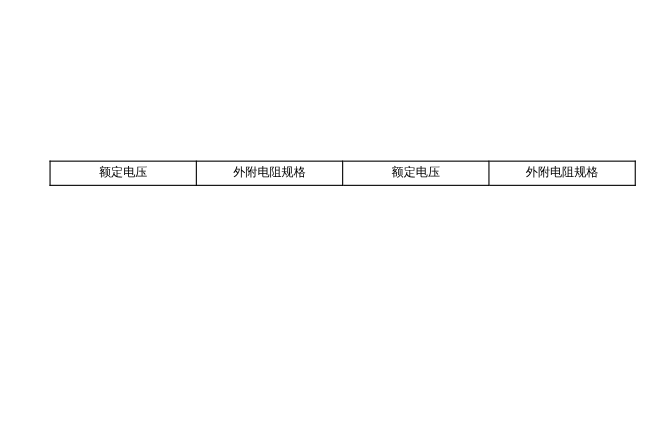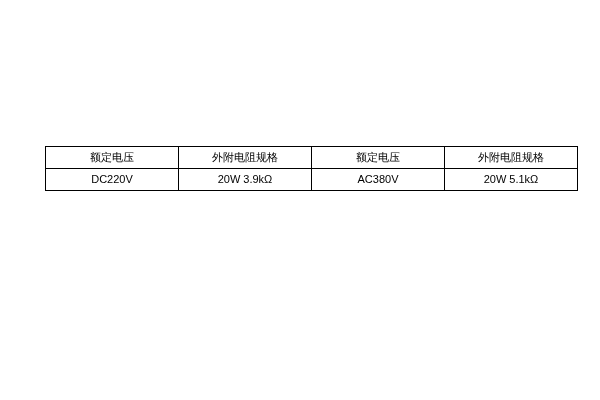--- a/index.html
+++ b/index.html
@@ -59,22 +59,16 @@
           <col class="c3">
           <col class="c4">
       </colgroup>
       <tbody>
         <tr>
           <td>额定电压</td>
           <td>外附电阻规格</td>
           <td>额定电压</td>
           <td>外附电阻规格</td>
         </tr>
-        <tr>
-          <td>DC220V</td>
-          <td>20W 3.9kΩ</td>
-          <td>AC380V</td>
-          <td>20W 5.1kΩ</td>
-        </tr>
       </tbody>
     </table>
   </div>
 </div>
 
 </body></html>

